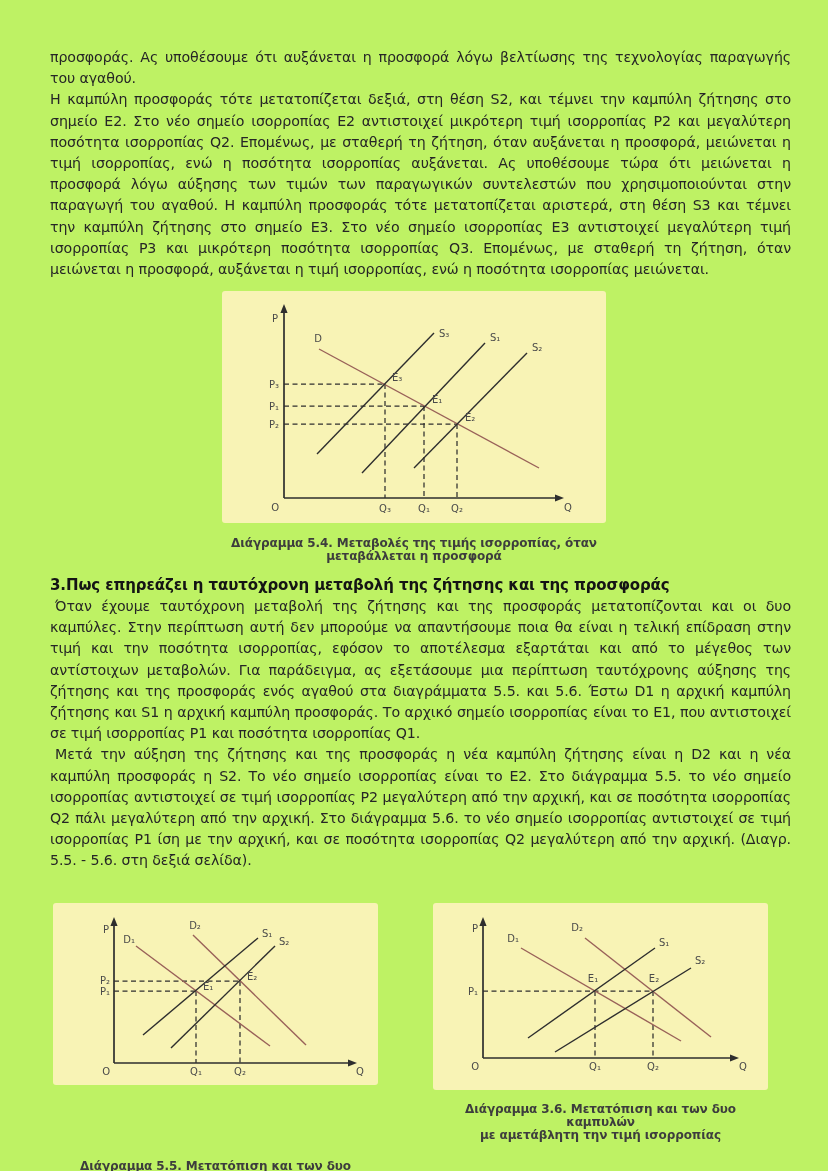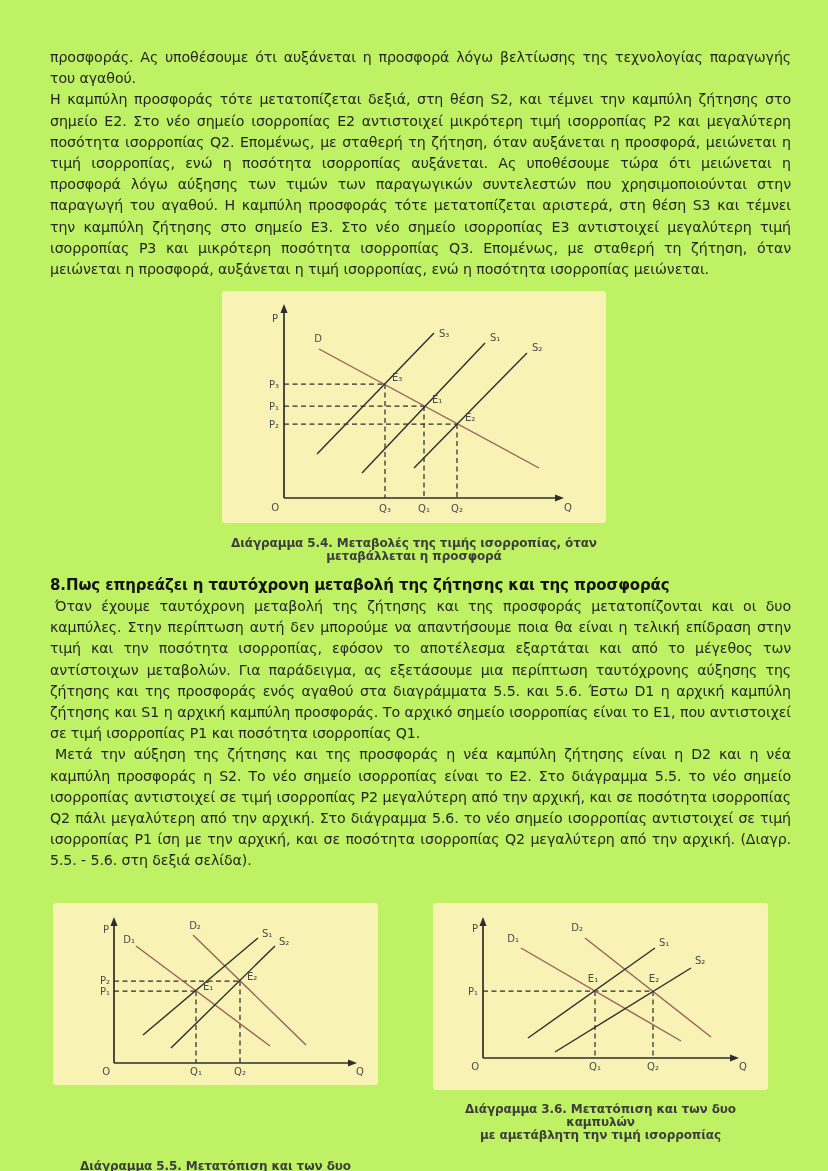--- a/index.html
+++ b/index.html
@@ -87,21 +87,21 @@
       <text class="lbl end" x="57" y="97">P₃</text>
       <text class="lbl end" x="57" y="119">P₁</text>
       <text class="lbl end" x="57" y="137">P₂</text>
       <text class="lbl mid" x="163" y="221">Q₃</text>
       <text class="lbl mid" x="202" y="221">Q₁</text>
       <text class="lbl mid" x="235" y="221">Q₂</text>
     </svg>
   </div>
   <div class="cap" style="left:222px;top:537px;width:384px;">Διάγραμμα 5.4. Μεταβολές της τιμής ισορροπίας, όταν μεταβάλλεται η προσφορά</div>
 
-  <h2 class="heading">8.Πως επηρεάζει η ταυτόχρονη μεταβολή της ζήτησης και της προσφοράς</h2>
+  <h2 class="heading">3.Πως επηρεάζει η ταυτόχρονη μεταβολή της ζήτησης και της προσφοράς</h2>
 
   <div class="body-text" style="top:596px;">
     <p class="indent">Όταν έχουμε ταυτόχρονη μεταβολή της ζήτησης και της προσφοράς μετατοπίζονται και οι δυο καμπύλες. Στην περίπτωση αυτή δεν μπορούμε να απαντήσουμε ποια θα είναι η τελική επίδραση στην τιμή και την ποσότητα ισορροπίας, εφόσον το αποτέλεσμα εξαρτάται και από το μέγεθος των αντίστοιχων μεταβολών. Για παράδειγμα, ας εξετάσουμε μια περίπτωση ταυτόχρονης αύξησης της ζήτησης και της προσφοράς ενός αγαθού στα διαγράμματα 5.5. και 5.6. Έστω D1 η αρχική καμπύλη ζήτησης και S1 η αρχική καμπύλη προσφοράς. Το αρχικό σημείο ισορροπίας είναι το E1, που αντιστοιχεί σε τιμή ισορροπίας P1 και ποσότητα ισορροπίας Q1.</p>
     <p class="indent">Μετά την αύξηση της ζήτησης και της προσφοράς η νέα καμπύλη ζήτησης είναι η D2 και η νέα καμπύλη προσφοράς η S2. Το νέο σημείο ισορροπίας είναι το E2. Στο διάγραμμα 5.5. το νέο σημείο ισορροπίας αντιστοιχεί σε τιμή ισορροπίας P2 μεγαλύτερη από την αρχική, και σε ποσότητα ισορροπίας Q2 πάλι μεγαλύτερη από την αρχική. Στο διάγραμμα 5.6. το νέο σημείο ισορροπίας αντιστοιχεί σε τιμή ισορροπίας P1 ίση με την αρχική, και σε ποσότητα ισορροπίας Q2 μεγαλύτερη από την αρχική. (Διαγρ. 5.5. - 5.6. στη δεξιά σελίδα).</p>
   </div>
 
   <div class="panel" style="left:53px;top:903px;width:325px;height:182px;">
     <svg viewBox="0 0 325 182">
       <line class="axis" x1="61" y1="160" x2="61" y2="22"></line>
       <polygon class="arrow" points="61,14 57.4,23 64.6,23"></polygon>

